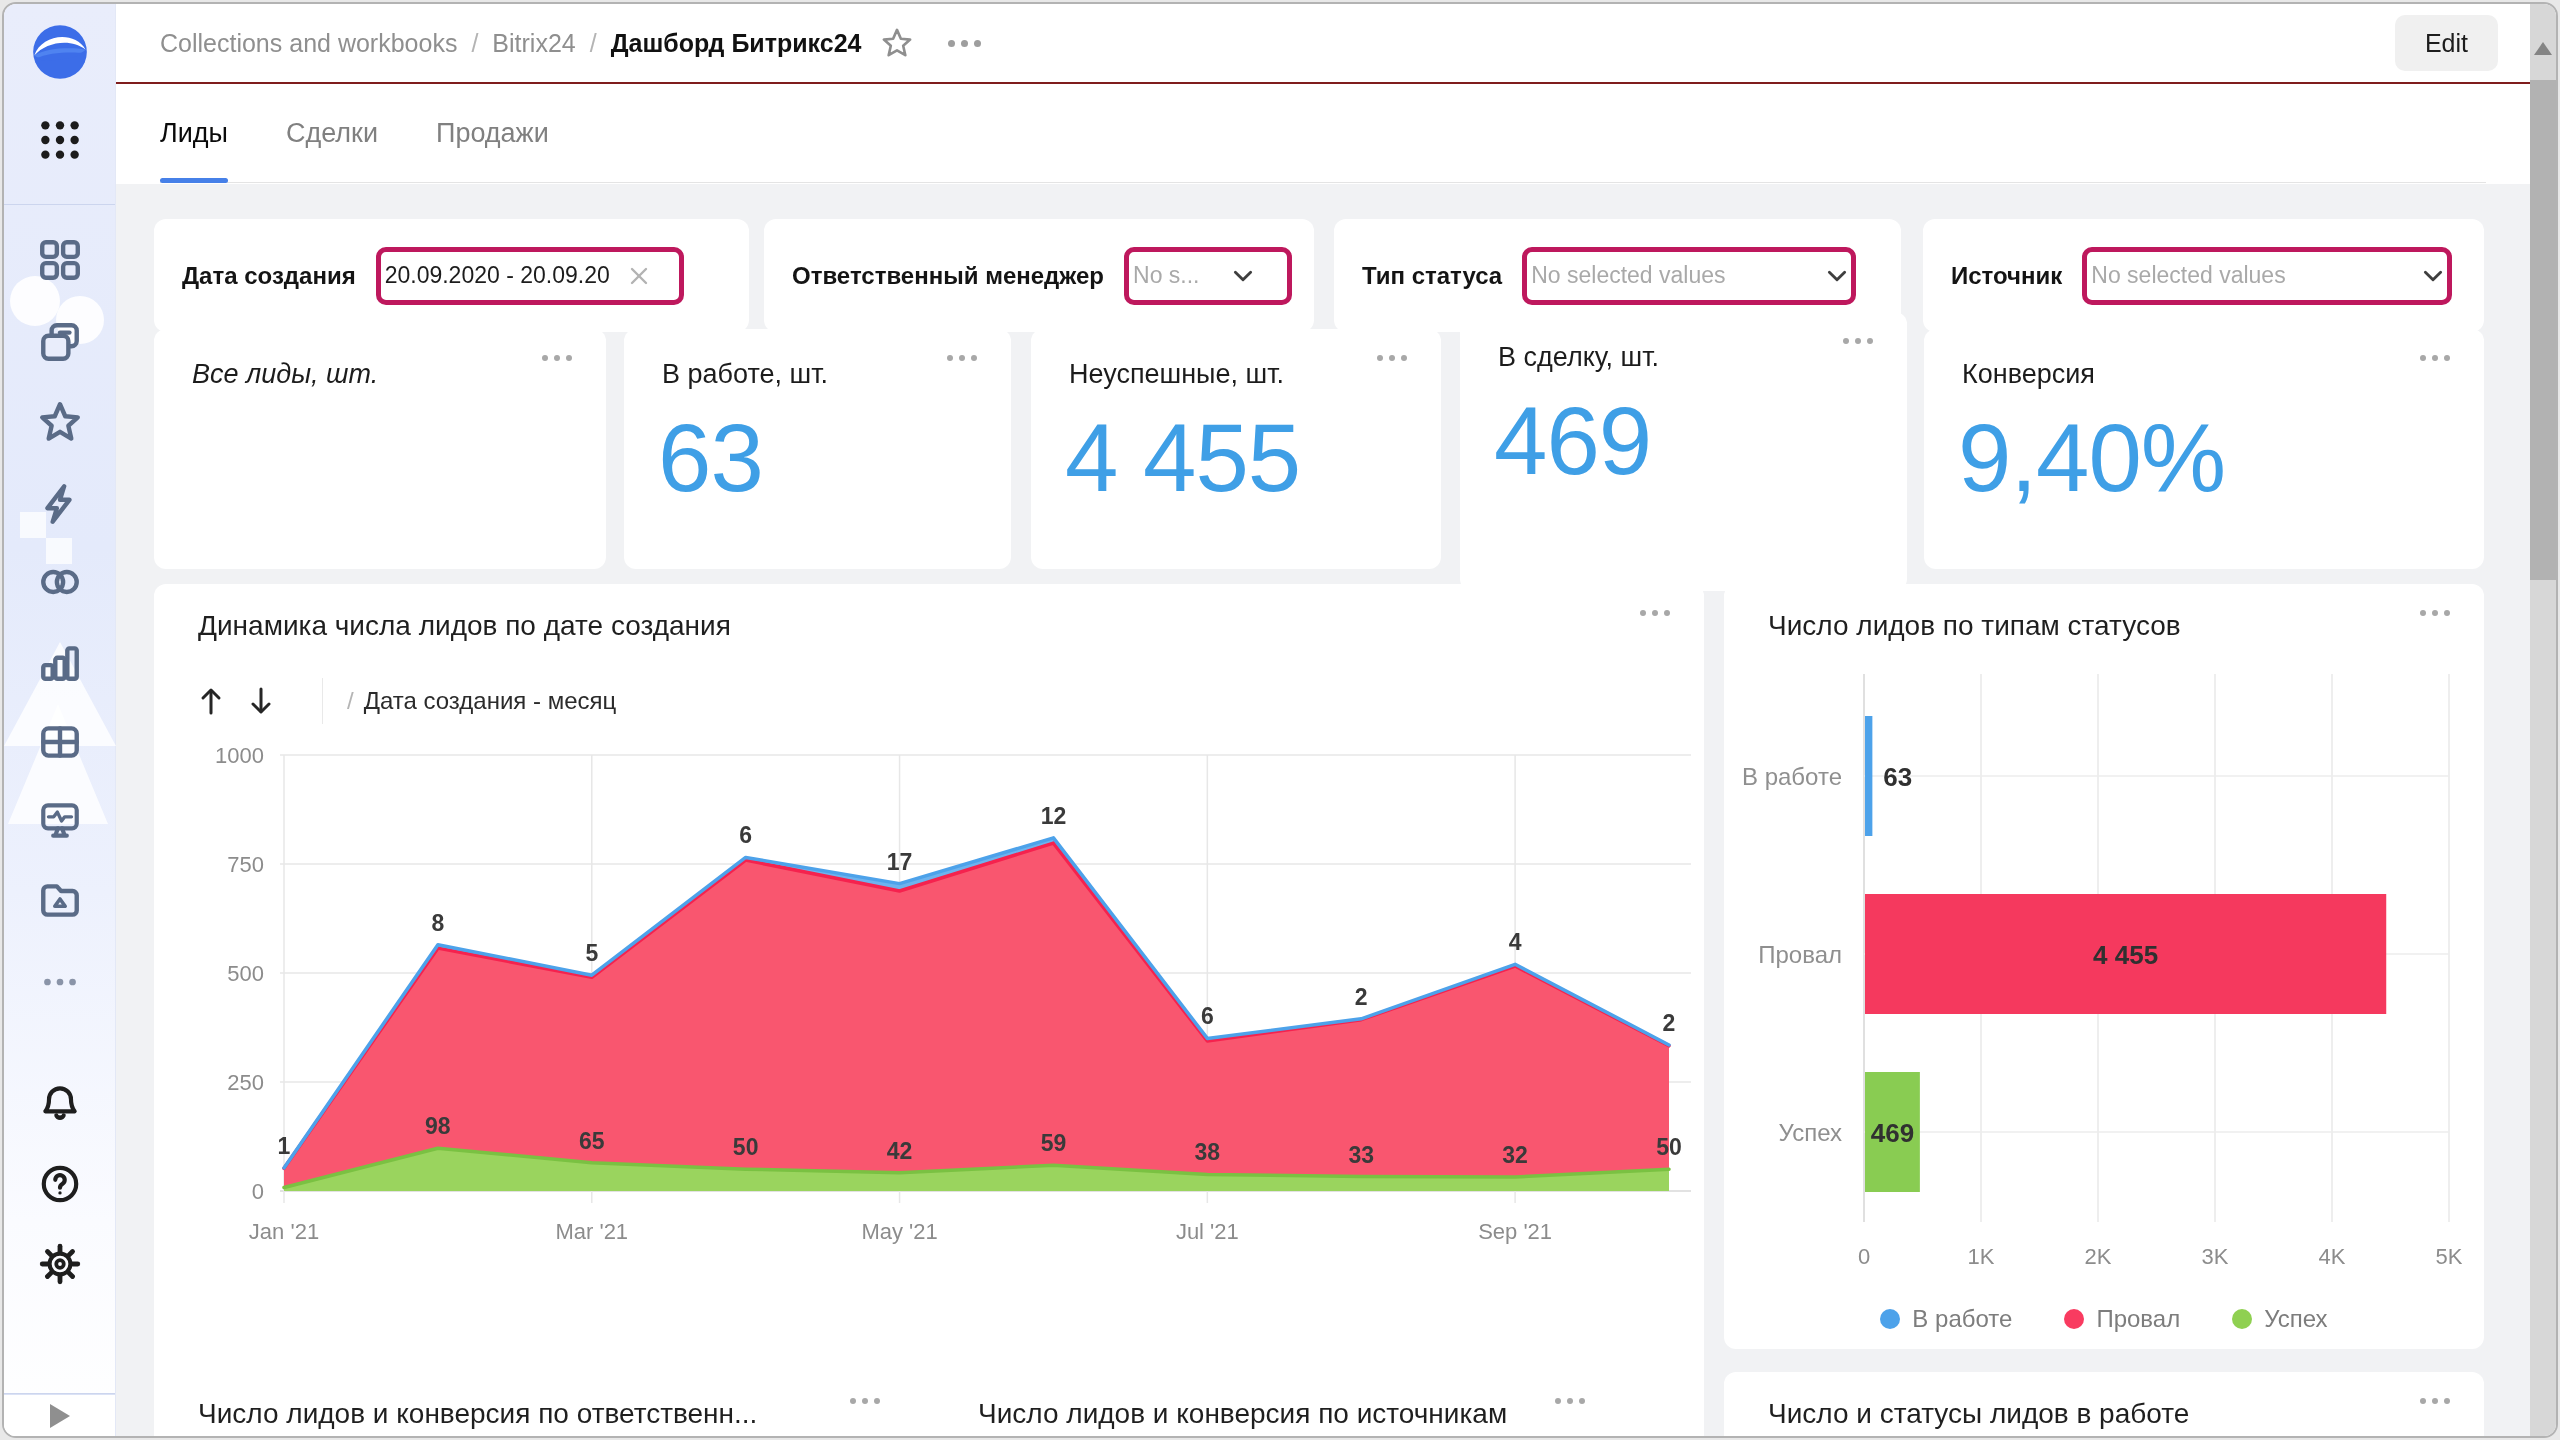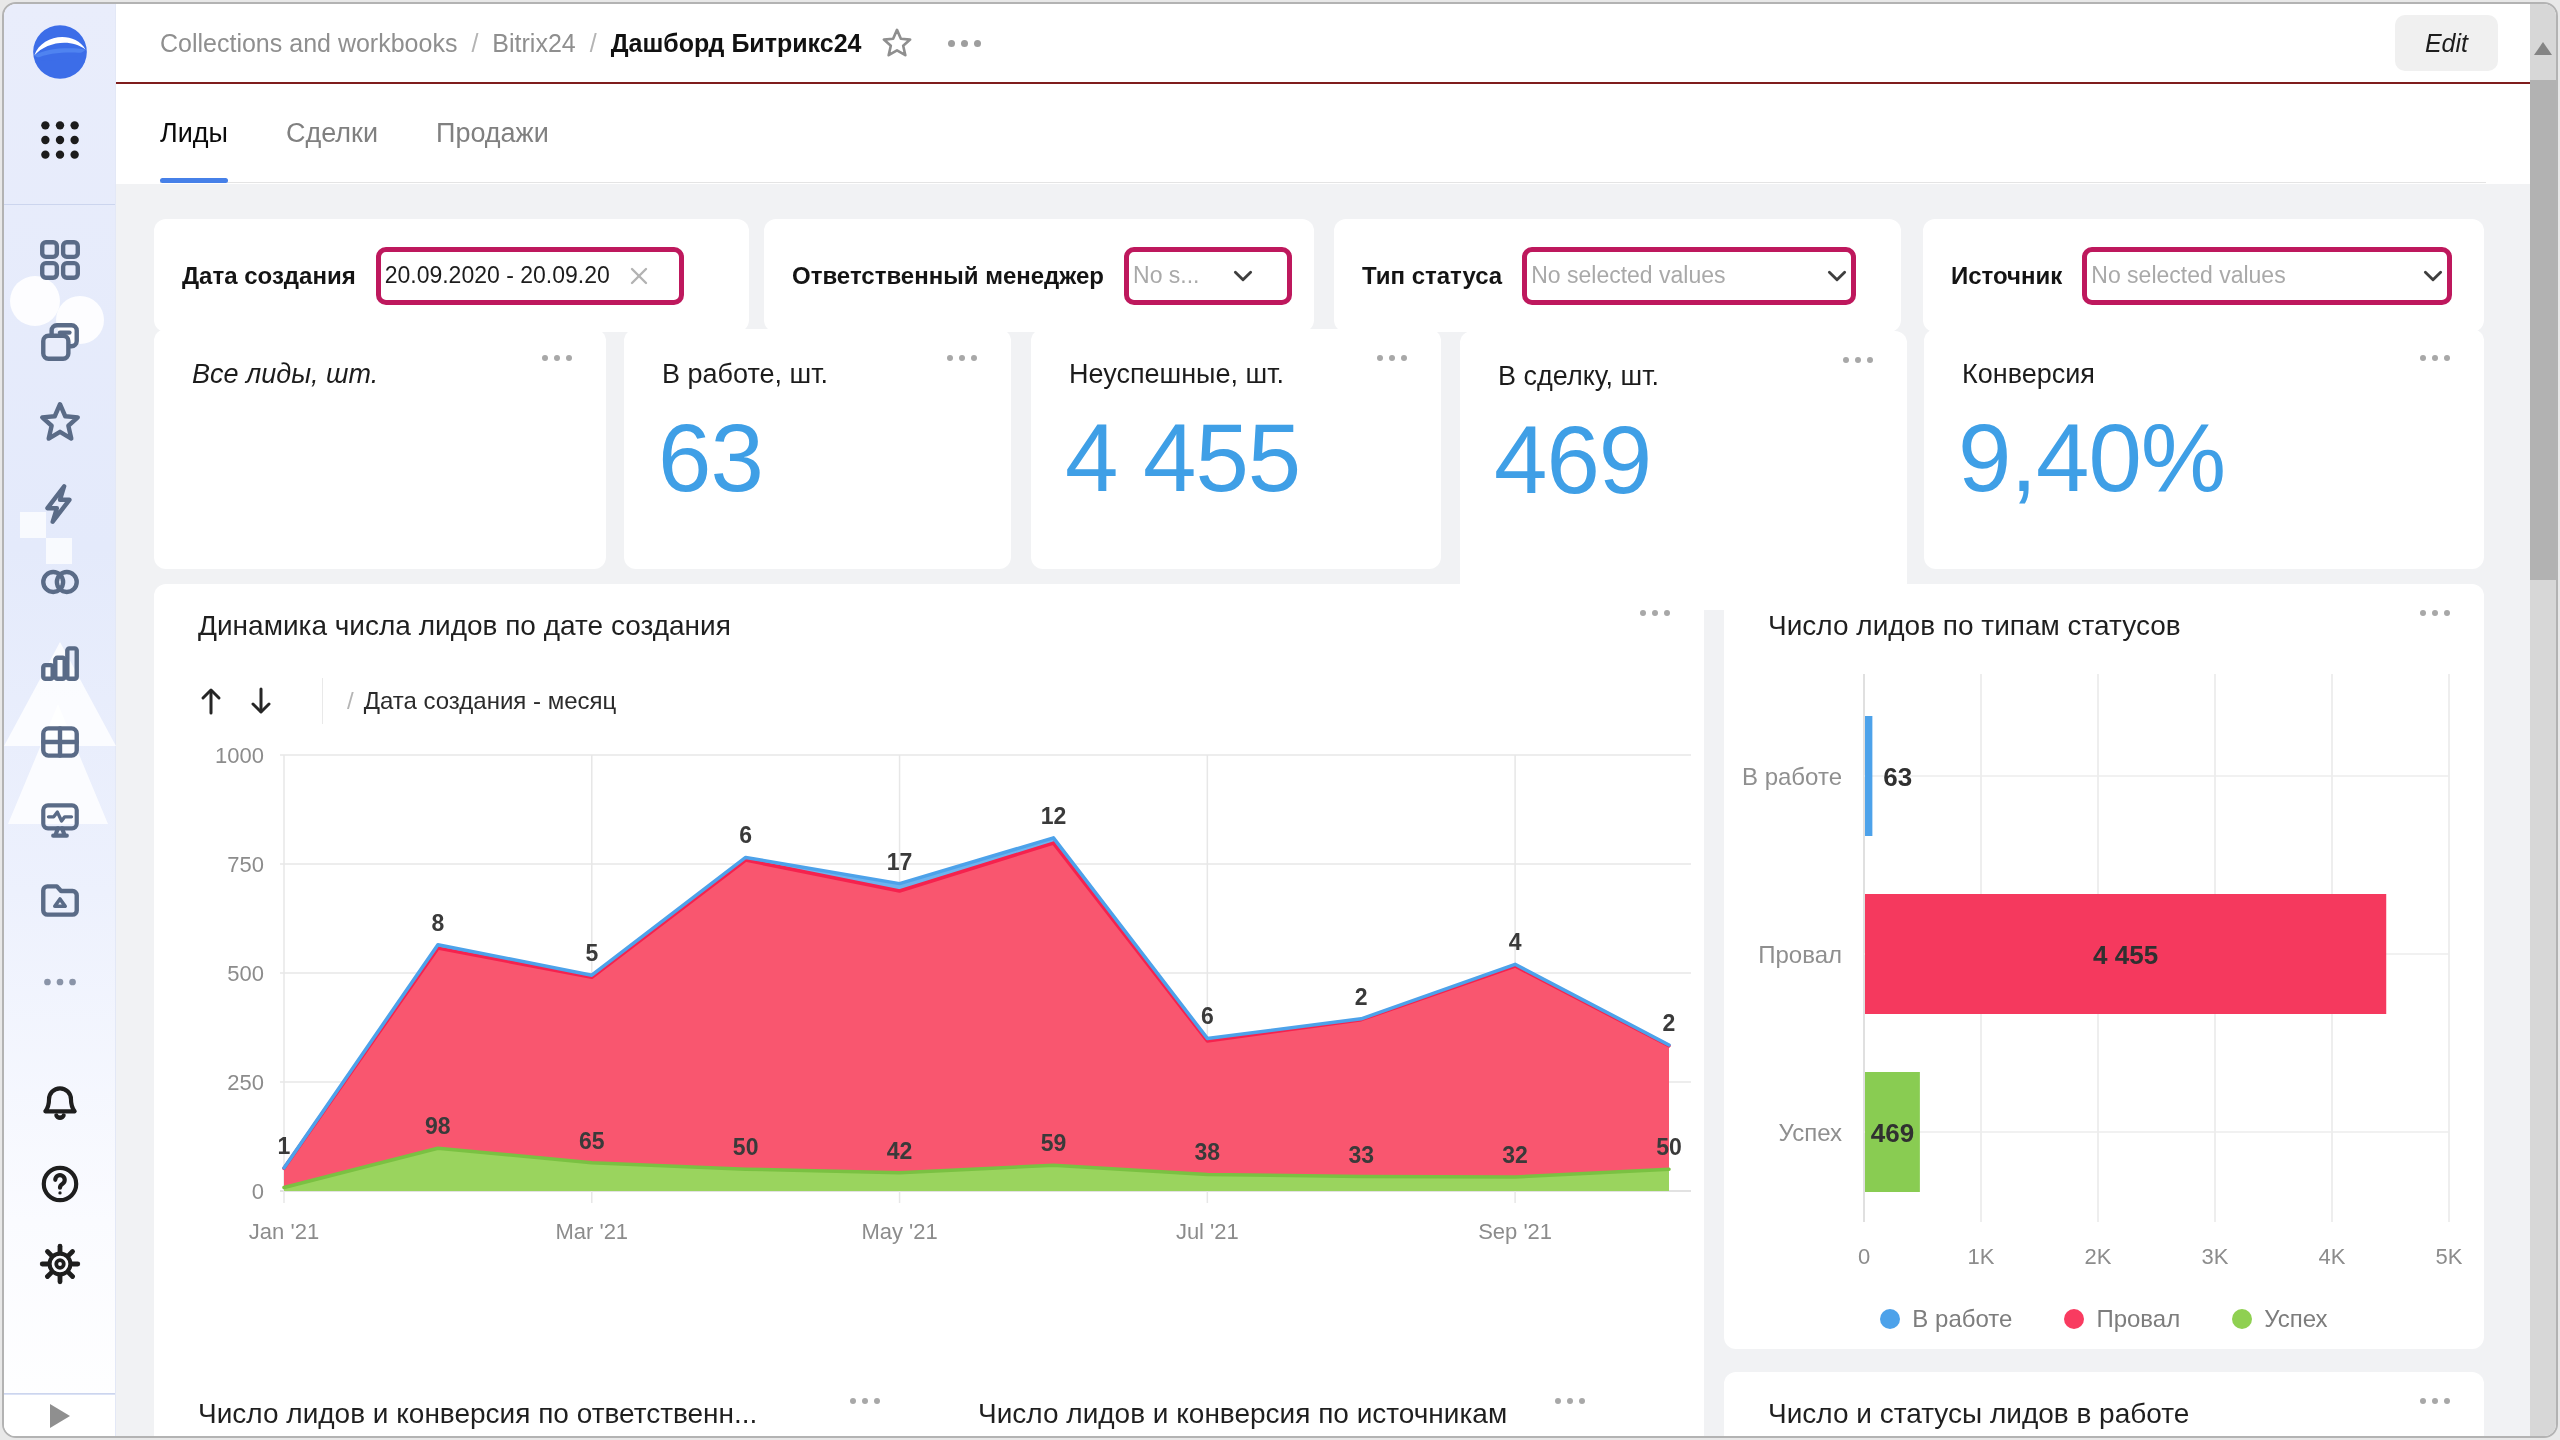--- a/index.html
+++ b/index.html
@@ -33,21 +33,21 @@
   .topbar { position:absolute; left:0; right:0; top:0; height:80px; background:#fff; border-bottom:2px solid #7f1d1d; display:flex; align-items:center; padding:0 32px 0 44px; }
   .crumbs { display:flex; align-items:center; gap:14px; font-size:25px; }
   .crumb-gray { color:#8f8f8f; }
   .crumb-sep { color:#b4b4b4; }
   .crumb-current { color:#111; font-weight:600; }
   .star-btn { margin-left:18px; display:flex; align-items:center; }
   .dots { display:flex; gap:6px; align-items:center; }
   .dots i { width:7px; height:7px; border-radius:50%; background:#9e9e9e; }
   .topbar .dots { margin-left:34px; }
   .spacer { flex:1; }
-  .edit-btn { height:56px; padding:0 30px; background:#f0f0f0; border:none; border-radius:10px; font-size:25px; color:#1d1d1d; font-family:inherit; display:flex; align-items:center;font-style:italic; }
+  .edit-btn { height:56px; padding:0 30px; background:#f0f0f0; border:none; border-radius:10px; font-size:25px; color:#1d1d1d; font-family:inherit; display:flex; align-items:center; }
 
   .tabsbar { position:absolute; left:0; right:0; top:80px; height:99px; background:#fff; }
   .tabs { position:absolute; left:44px; right:44px; bottom:0; height:99px; display:flex; gap:58px; border-bottom:1px solid #e4e4e4; }
   .tab { position:relative; display:flex; align-items:center; font-size:27px; color:#808080; }
   .tab.active { color:#0a0a0a; font-weight:500; }
   .tab.active::after { content:""; position:absolute; left:0; right:0; bottom:-1px; height:5px; border-radius:3px; background:var(--tabline); }
 
   .content { position:absolute; left:0; right:0; top:180px; bottom:0; background:#f1f2f4; overflow:hidden; }
   .card { position:absolute; background:#fff; border-radius:12px; }
   .card-title { position:absolute; left:44px; top:26px; font-size:28px; color:#1f1f1f; white-space:nowrap; }
@@ -330,21 +330,21 @@
       </div>
       <div class="card" style="left:915px; top:145px; width:410px; height:240px;">
         <span class="kpi-title">Неуспешные, шт.</span>
         <span class="kpi-value">4 455</span>
         <span class="more dots">
             <i></i>
             <i></i>
             <i></i>
           </span>
       </div>
-      <div class="card" style="left:1344px; top:147px; width:447px; height:279px;">
+      <div class="card" style="left:1344px; top:128px; width:447px; height:279px;">
         <span class="kpi-title">В сделку, шт.</span>
         <span class="kpi-value">469</span>
         <span class="more dots">
             <i></i>
             <i></i>
             <i></i>
           </span>
       </div>
       <div class="card" style="left:1808px; top:145px; width:560px; height:240px;">
         <span class="kpi-title">Конверсия</span>

